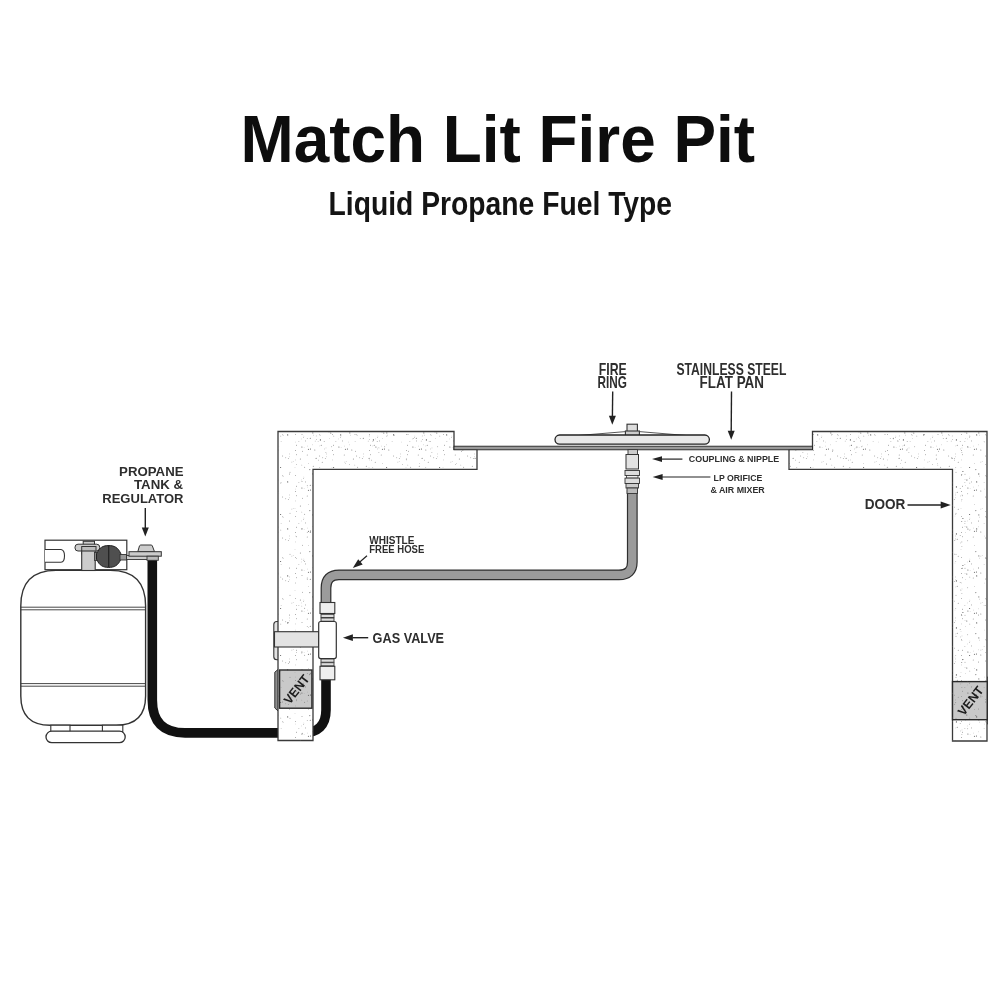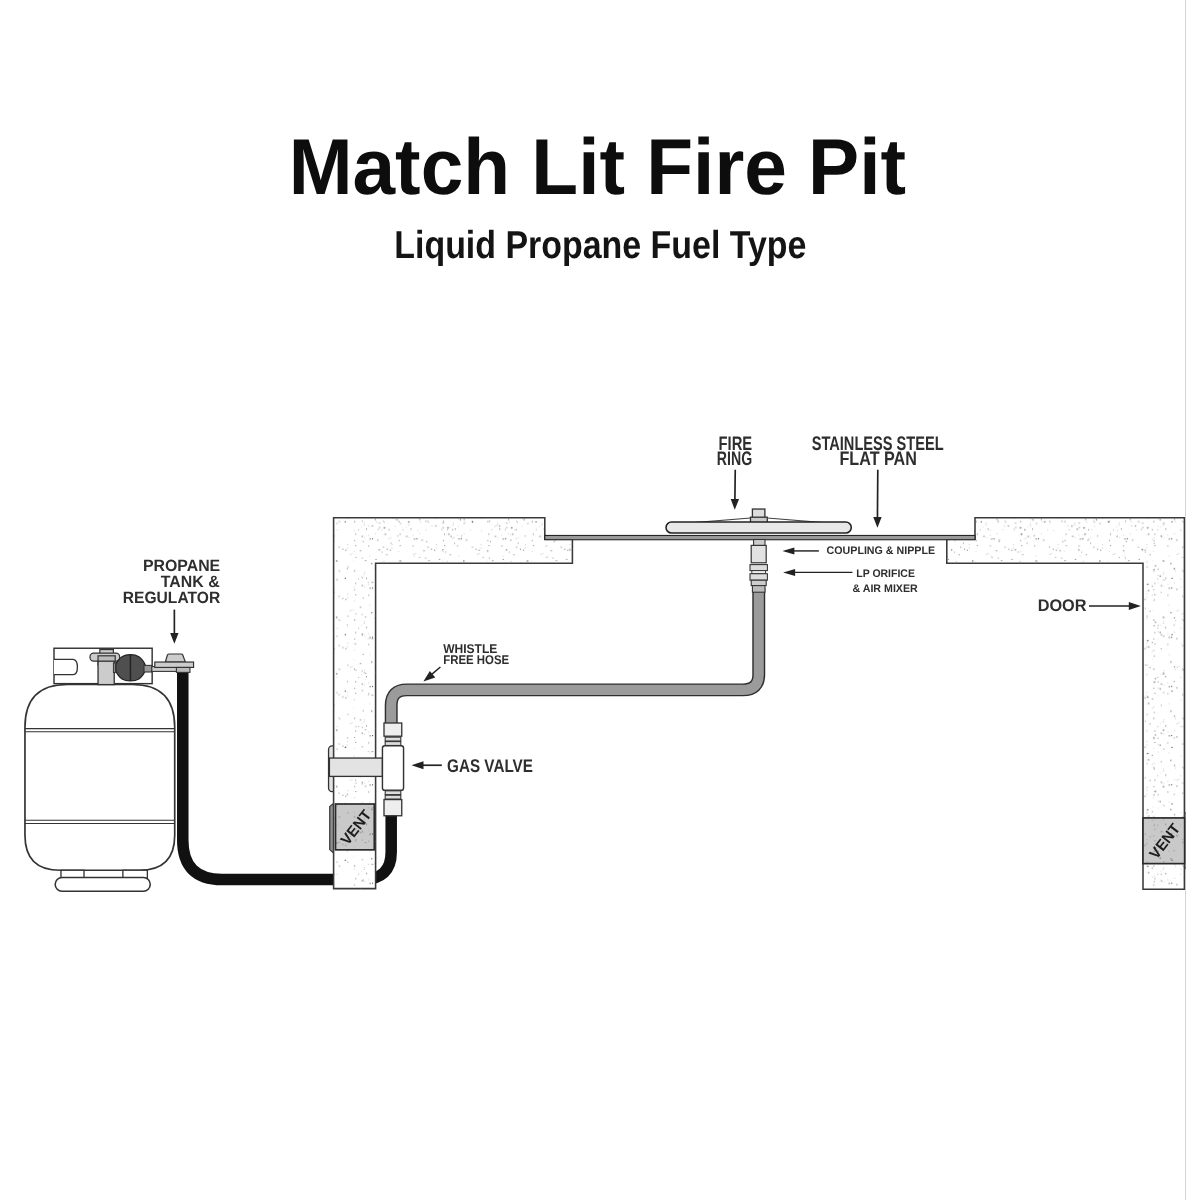--- a/index.html
+++ b/index.html
@@ -1,16 +1,16 @@
 <!DOCTYPE html>
 <html><head>
 <meta charset="utf-8">
 <style>
 html,body{margin:0;padding:0;background:#fff;}
-#page{width:988px;height:1000px;position:relative;background:#a21caf;overflow:hidden;}
+#page{width:988px;height:1000px;position:relative;background:#c2410c;overflow:hidden;}
 svg text{font-family:"Liberation Sans",sans-serif;}
 </style>
 </head>
 <body>
 <div id="page">
 <svg width="1000" height="1000" viewBox="0 0 1000 1000">
 <defs>
 <pattern id="sp" width="37" height="41" patternUnits="userSpaceOnUse">
 <circle cx="16.8" cy="22.9" r="0.56" fill="#777"></circle>
 <circle cx="16.7" cy="34.8" r="0.34" fill="#888"></circle>

